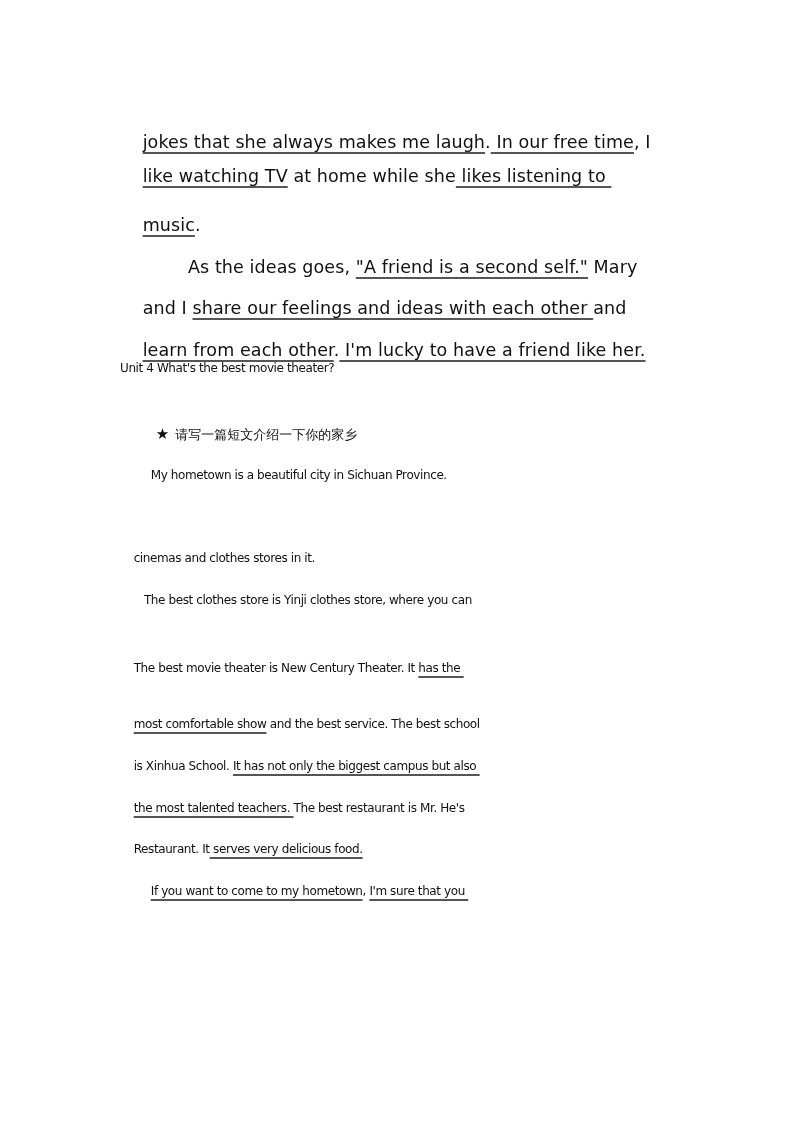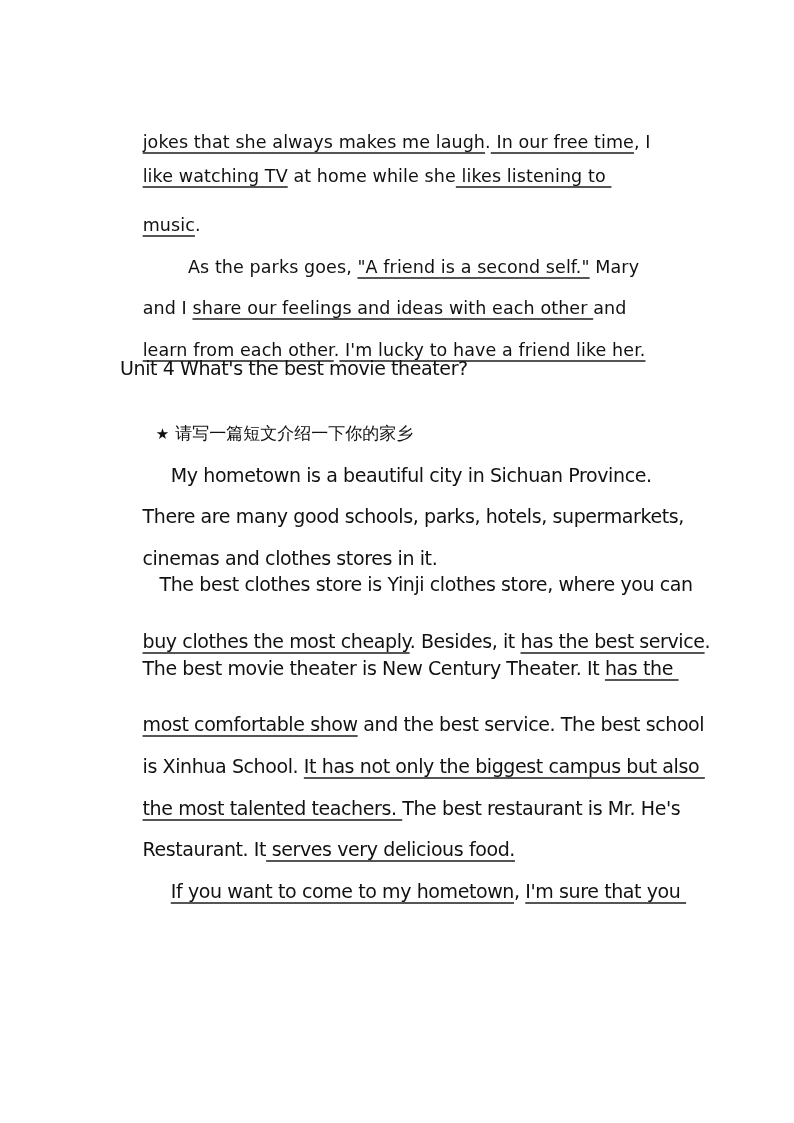--- a/index.html
+++ b/index.html
@@ -26,30 +26,30 @@
     .line {
       position: absolute;
       left: 120px;
       white-space: pre;
       font-size: 17.5px;
       line-height: 24px;
       letter-spacing: 0.1px;
     }
     .line.tight {
       letter-spacing: -0.4px;
-      font-size: 19px;
+      font-size: 12px;
     }
     .u {
       text-decoration: underline;
       text-decoration-color: #555555;
       text-decoration-thickness: 1.5px;
       text-underline-offset: 4px;
     }
     .cjk {
-      font-size: 17px;
+      font-size: 13px;
       letter-spacing: 0;
     }
     .star {
       font-size: 15px;
       margin-right: 6px;
     }
   </style>
 </head>
 <body>
 
@@ -58,49 +58,43 @@
   <div class="line" style="top:106px">
     <span class="u">jokes that she always makes me laugh</span><span>.</span><span class="u"> In our free time</span><span>, I</span>
   </div>
   <div class="line" style="top:140px">
     <span class="u">like watching TV</span><span> at home while she</span><span class="u"> likes listening to </span>
   </div>
   <div class="line" style="top:189px">
     <span class="u">music</span><span>.</span>
   </div>
   <div class="line" style="top:231px">
-    <span>        As the parks goes, </span><span class="u">"A friend is a second self."</span><span> Mary</span>
+    <span>        As the ideas goes, </span><span class="u">"A friend is a second self."</span><span> Mary</span>
   </div>
   <div class="line" style="top:272px">
     <span>and I </span><span class="u">share our feelings and ideas with each other </span><span>and</span>
   </div>
   <div class="line" style="top:314px">
     <span class="u">learn from each other</span><span>.</span><span class="u"> I'm lucky to have a friend like her.</span>
   </div>
 
   <div class="line tight" style="top:356px">Unit 4 What's the best movie theater?</div>
 
   <div class="line" style="top:397px; left:133px">
     <span class="star">★</span><span class="cjk">请写一篇短文介绍一下你的家乡</span>
   </div>
 
   <div class="line tight" style="top:439px">
     <span>     My hometown is a beautiful city in Sichuan Province.</span>
   </div>
-  <div class="line tight" style="top:480px">
-    <span>There are many good schools, parks, hotels, supermarkets,</span>
-  </div>
   <div class="line tight" style="top:522px">
     <span>cinemas and clothes stores in it.</span>
   </div>
-  <div class="line tight" style="top:548px">
+  <div class="line tight" style="top:564px">
     <span>   The best clothes store is Yinji clothes store, where you can</span>
-  </div>
-  <div class="line tight" style="top:605px">
-    <span class="u">buy clothes the most cheaply</span><span>. Besides, it </span><span class="u">has the best service</span><span>.</span>
   </div>
   <div class="line tight" style="top:632px">
     <span>The best movie theater is New Century Theater. It </span><span class="u">has the </span>
   </div>
   <div class="line tight" style="top:688px">
     <span class="u">most comfortable show</span><span> and the best service. The best school</span>
   </div>
   <div class="line tight" style="top:730px">
     <span>is Xinhua School. </span><span class="u">It has not only the biggest campus but also </span>
   </div>

